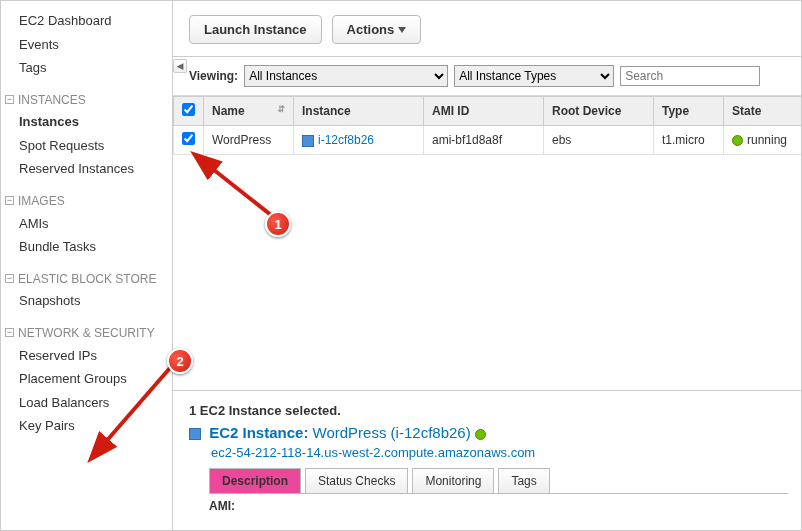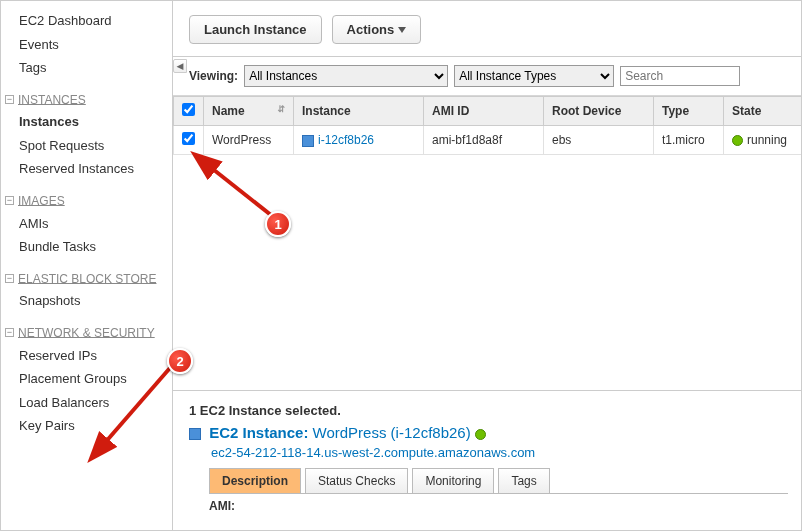--- a/index.html
+++ b/index.html
@@ -1,34 +1,34 @@
 <!DOCTYPE html>
 <html><head>
 <meta charset="utf-8">
 <style>
   * { box-sizing: border-box; margin: 0; padding: 0; }
   html, body { font-family: Arial, Helvetica, sans-serif; font-size: 13px; color: #333; background: #fff; }
   .app { display: flex; width: 802px; height: 531px; border: 1px solid #ccc; overflow: hidden; position: relative; }
   .sidebar { width: 172px; min-width: 172px; border-right: 1px solid #ccc; padding: 8px 0 8px 4px; overflow: hidden; background: #fff; }
   .sidebar ul { list-style: none; }
   .sidebar li { padding: 2px 4px 2px 14px; font-size: 13px; color: #333; line-height: 1.5; cursor: pointer; white-space: nowrap; }
-  .sidebar li.header { color: #888; font-size: 12px; padding-top: 10px; padding-left: 0; font-weight: normal; text-transform: uppercase; cursor: default; text-decoration: underline; }
+  .sidebar li.header { color: #888; font-size: 12px; padding-top: 10px; padding-left: 0; font-weight: normal; text-transform: uppercase; cursor: default; }
   .sidebar li.header .tw { display: inline-block; border: 1px solid #aaa; width: 9px; height: 9px; line-height: 7px; text-align: center; font-size: 9px; color: #777; margin-right: 4px; vertical-align: middle; }
   .sidebar li.header .lbl { vertical-align: middle; }
   .sidebar li.active { font-weight: bold; }
   .sidebar li.first-group { padding-left: 14px; }
   .divider-handle { position: absolute; left: 172px; top: 58px; width: 14px; height: 14px; border: 1px solid #ccc; border-radius: 2px 0 0 2px; background: linear-gradient(#fff,#eee); font-size: 9px; color: #666; display: flex; align-items: center; justify-content: center; z-index: 5; cursor: pointer; }
   .main { flex: 1; display: flex; flex-direction: column; position: relative; }
   .toolbar { display: flex; gap: 10px; padding: 14px 16px 12px; border-bottom: 1px solid #ccc; background: #fff; }
   .btn { display: inline-flex; align-items: center; gap: 4px; border: 1px solid #bbb; background: linear-gradient(#fff,#efefef); border-radius: 4px; padding: 6px 14px; font-size: 13px; font-weight: bold; color: #333; cursor: pointer; }
   .btn .caret { display:inline-block; border-left:4px solid transparent; border-right:4px solid transparent; border-top:6px solid #555; }
   .viewing-bar { display: flex; align-items: center; gap: 6px; padding: 8px 16px; font-size: 12px; color: #333; border-bottom: 1px solid #d7d7d7; }
   .viewing-bar strong { font-weight: bold; }
   .viewing-bar select { height: 22px; border:1px solid #999; font-size: 12px; }
-  .viewing-bar input { height: 20px; border:1px solid #999; font-size:12px; padding:0 4px; width: 120px; }
+  .viewing-bar input { height: 20px; border:1px solid #999; font-size:12px; padding:0 4px; width: 140px; }
   .table-wrap { flex: 1; overflow: hidden; position: relative; }
   table { width: 100%; border-collapse: collapse; table-layout: fixed; }
   th { background: #efefef; border: 1px solid #ccc; text-align: left; font-size: 12px; font-weight: bold; padding: 6px 8px; color: #333; }
   th.chk { width: 30px; text-align: center; }
   th.name { width: 90px; }
   th.instance { width: 130px; }
   th.ami { width: 120px; }
   th.rd { width: 110px; }
   th.type { width: 70px; }
   th.state { width: 80px; }
@@ -39,21 +39,21 @@
   .dot-green { display:inline-block; width:11px; height:11px; border-radius:50%; background:#6fbf00; border:1px solid #4a8a00; margin-right:4px; vertical-align:middle; }
   .link { color:#0073bb; }
   .detail-panel { border-top: 1px solid #ccc; padding: 8px 16px; font-size: 13px; position: absolute; bottom: 0; left: 0; right: 0; background:#fff; height: 140px; }
   .detail-panel .sel { font-weight: bold; margin: 4px 0 6px; }
   .detail-panel .title-line { font-size: 15px; margin: 4px 0 4px; }
   .detail-panel .title-line .strong { color:#0073bb; font-weight:bold; }
   .detail-panel .title-line .val { color:#0073bb; }
   .detail-panel .dns { color:#0073bb; margin: 2px 0 8px 22px; font-size: 13px; }
   .tabs { display:flex; gap:4px; margin-left: 20px; }
   .tab { border:1px solid #bbb; border-bottom:none; background:linear-gradient(#fff,#eee); padding:5px 12px; font-size:12px; color:#333; cursor:pointer; }
-  .tab.active { font-weight:bold; background:#fdba74; position:relative; z-index:2; }
+  .tab.active { font-weight:bold; background:#ec4899; position:relative; z-index:2; }
   .tab-body-line { border-top:1px solid #bbb; margin-left:20px; padding-top:5px; font-size:12px; }
   .tab-body-line .lbl { font-weight:bold; display:inline-block; margin-right:4px; }
   
   .anno-badge { position: absolute; width: 26px; height: 26px; border-radius: 50%; background: radial-gradient(circle at 35% 35%, #ff5a4a, #d01c0e); border: 2px solid #fff; color: #fff; font-weight: bold; font-size: 13px; display:flex; align-items:center; justify-content:center; box-shadow: 0 1px 3px rgba(0,0,0,0.5); z-index: 20; pointer-events:none; }
   svg.anno { position: absolute; top:0; left:0; width:802px; height:531px; z-index:19; pointer-events:none; }
 </style>
 </head>
 <body>
 
 <div class="app">

